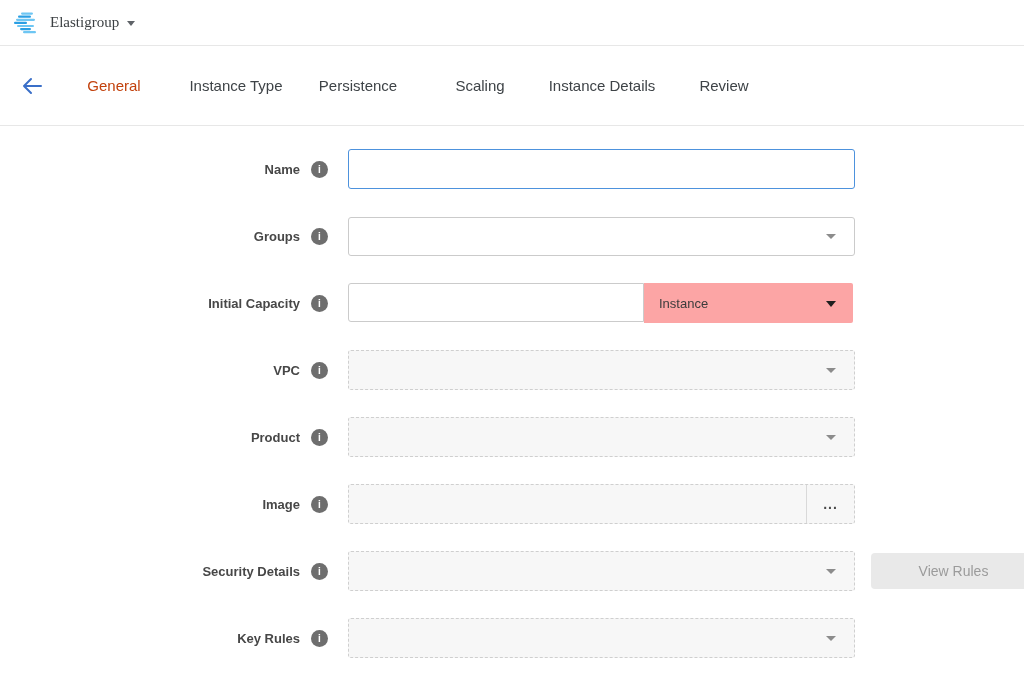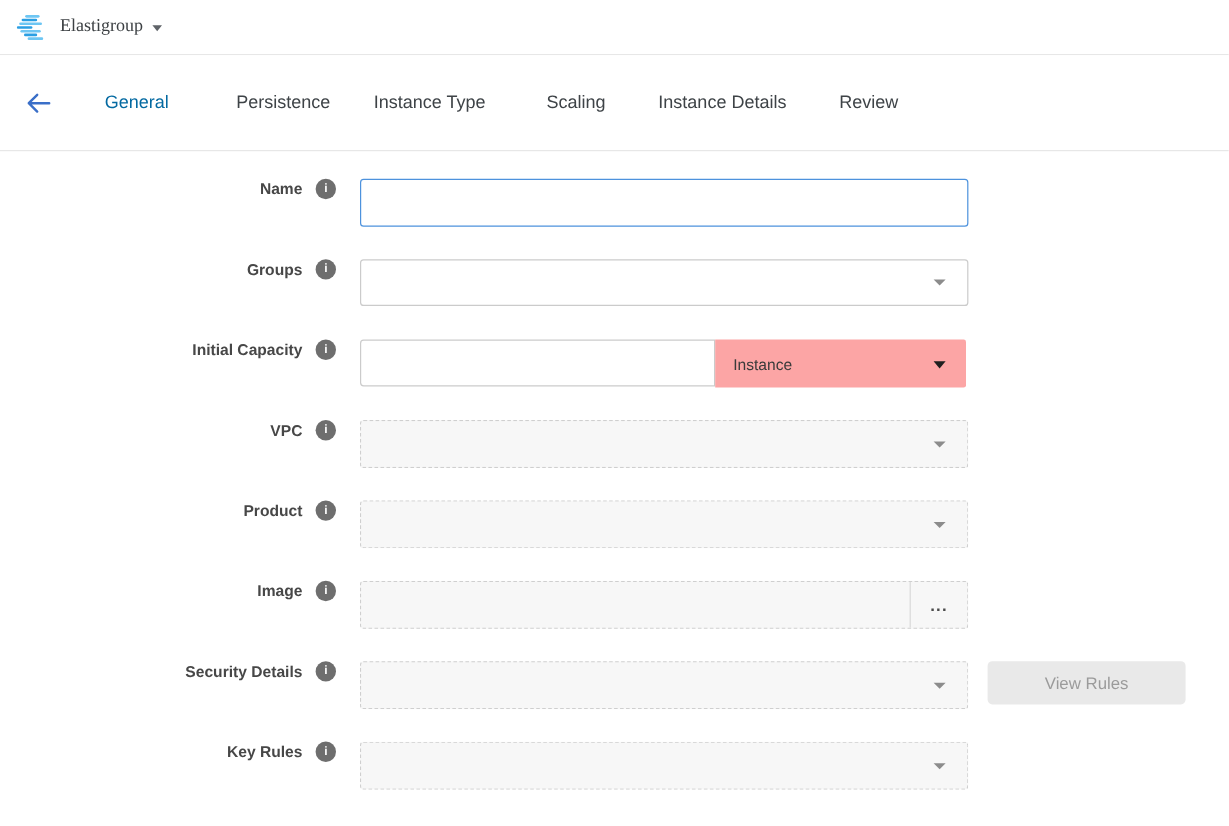--- a/index.html
+++ b/index.html
@@ -27,25 +27,25 @@
   }
   .back-btn {
     width:32px; height:32px; border:none; background:transparent; cursor:pointer;
     display:flex; align-items:center; justify-content:center; padding:0;
   }
   .tabs { display:flex; margin-left:5px; }
   .tab {
     width:122px; text-align:center; font-size:15px; color:#3e4347;
     cursor:pointer; white-space:nowrap; padding:6px 0;
   }
-  .tab.active { color:#0369a1; }
+  .tab.active { color:#c2410c; }
 
   
   .form { padding-top:23px; }
-  .row { display:flex; align-items:flex-start; margin-bottom:27px; height:40px; }
+  .row { display:flex; align-items:center; margin-bottom:27px; height:40px;margin-left:48px; }
   .labelcell {
     width:300px; display:flex; align-items:center; justify-content:flex-end;
     padding-right:20px; flex:none;
   }
   .field-label { font-size:13px; font-weight:bold; color:#474747; }
   .info-icon {
     width:17px; height:17px; margin-left:11px; flex:none;
     border-radius:50%; background:#6e6e6e; color:#fff;
     font-size:10px; font-weight:bold; line-height:17px; text-align:center;
     cursor:pointer; user-select:none;
@@ -125,22 +125,22 @@
 </header>
 
 <nav class="tabbar">
   <button class="back-btn">
     <svg width="22" height="20" viewBox="0 0 22 20">
       <path d="M20 10 H3 M10 3 L3 10 L10 17" fill="none" stroke="#3a6fc8" stroke-width="2" stroke-linecap="round" stroke-linejoin="round"></path>
     </svg>
   </button>
   <div class="tabs">
     <div class="tab active">General</div>
+    <div class="tab">Instance Type</div>
     <div class="tab">Persistence</div>
-    <div class="tab">Instance Type</div>
     <div class="tab">Scaling</div>
     <div class="tab">Instance Details</div>
     <div class="tab">Review</div>
   </div>
 </nav>
 
 <main class="form">
 
   <div class="row">
     <div class="labelcell">

